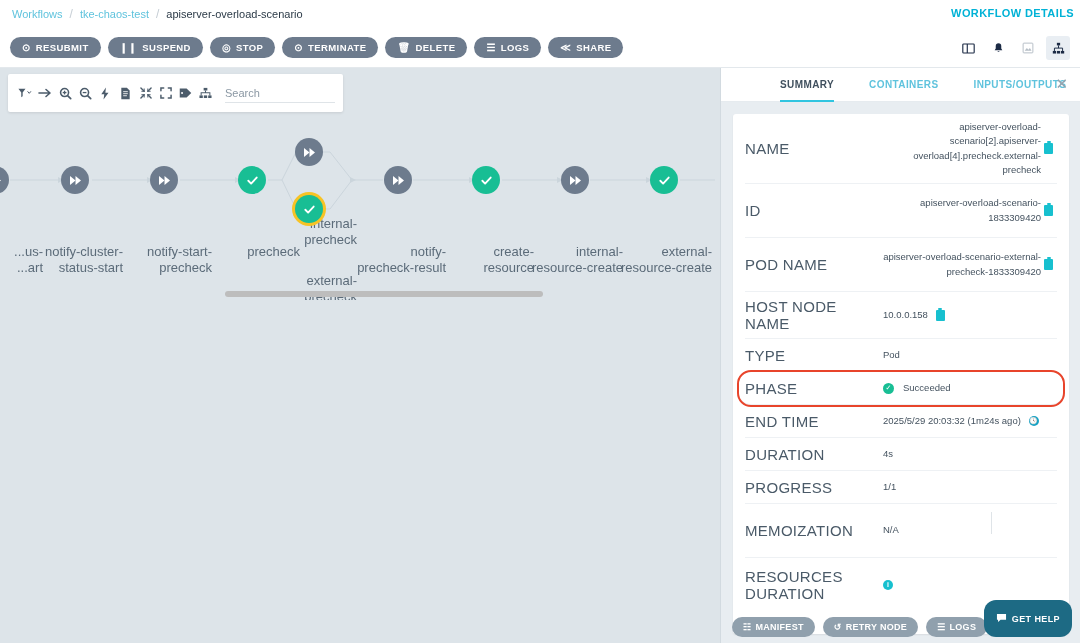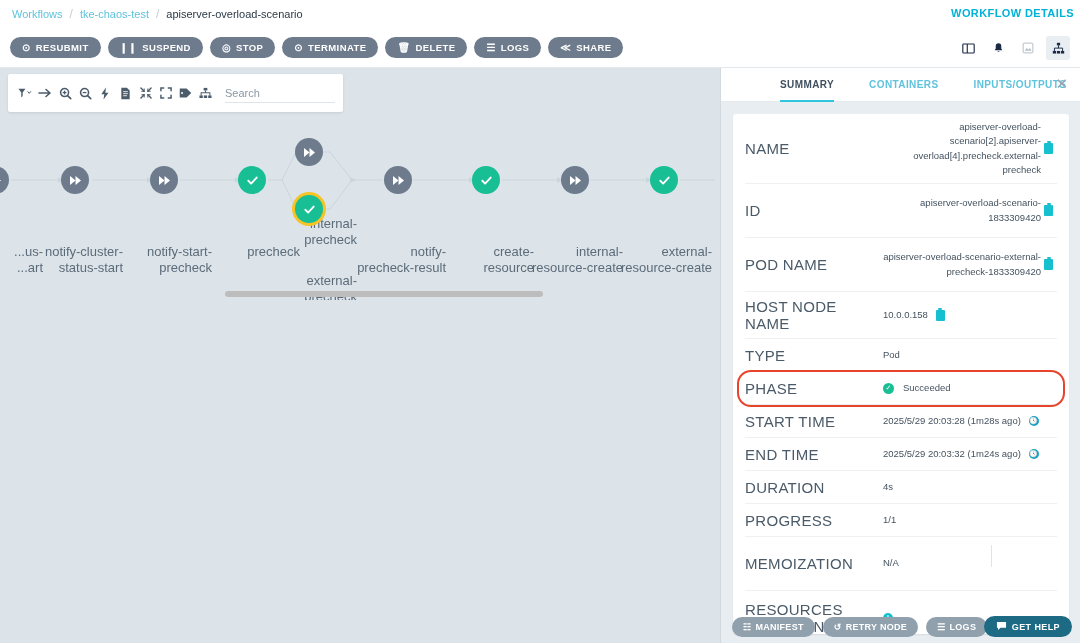--- a/index.html
+++ b/index.html
@@ -248,21 +248,21 @@
     background: #90a0ad; color: #fff; border: none;
     border-radius: 12px; height: 20px; padding: 0 11px;
     font-size: 9px; font-weight: bold; letter-spacing: .3px;
     display: inline-flex; align-items: center; gap: 4px;
     cursor: pointer; white-space: nowrap;
     font-family: "Liberation Sans", sans-serif;
   }
   .help-btn {
     position: absolute; right: 8px; bottom: 6px;
     background: #1d6a84; color: #fff; border: none;
-    border-radius: 12px; height: 21px; padding: 0 12px;
+    border-radius: 12px; height: 37px; padding: 0 12px;
     font-size: 9px; font-weight: bold; letter-spacing: .4px;
     display: inline-flex; align-items: center; gap: 5px;
     cursor: pointer; white-space: nowrap;
     font-family: "Liberation Sans", sans-serif;
   }
 </style>
 </head>
 <body>
 
 <div class="breadcrumb">
@@ -574,27 +574,20 @@
       </div>
 
       <div class="row phase-highlight">
         <div class="k">PHASE</div>
         <div class="v">
           <span class="chk-green">✓</span>
           <span>Succeeded</span>
         </div>
       </div>
 
-      <div class="row">
-        <div class="k">START TIME</div>
-        <div class="v">
-          <span>2025/5/29 20:03:28 (1m28s ago)</span>
-          <span class="clock-ico">🕓</span>
-        </div>
-      </div>
 
       <div class="row">
         <div class="k">END TIME</div>
         <div class="v">
           <span>2025/5/29 20:03:32 (1m24s ago)</span>
           <span class="clock-ico">🕓</span>
         </div>
       </div>
 
       <div class="row">

